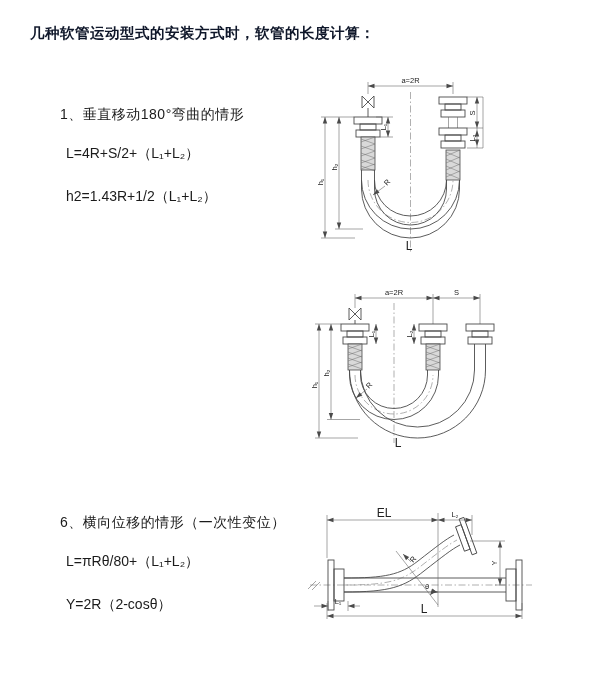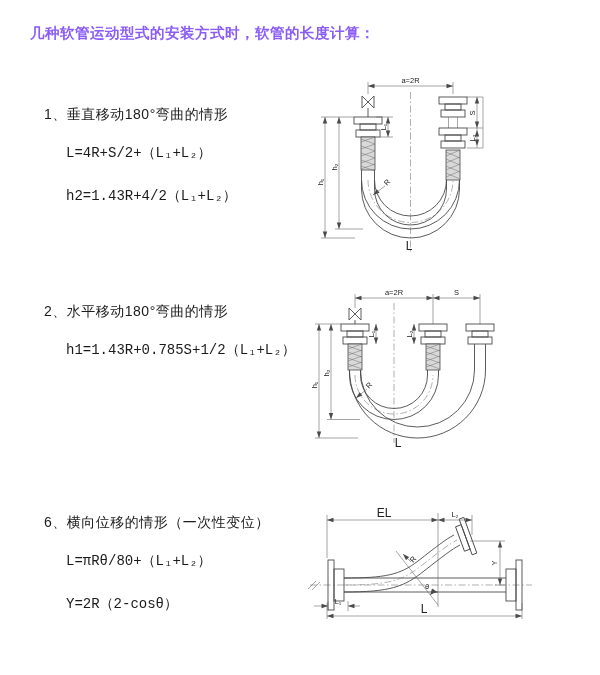--- a/index.html
+++ b/index.html
@@ -1,48 +1,46 @@
 <!DOCTYPE html>
 <html><head>
 <meta charset="utf-8">
 <style>
   html,body{margin:0;padding:0;}
   body{width:600px;height:675px;background:#ffffff;position:relative;overflow:hidden;
        font-family:"Liberation Sans","DejaVu Sans",sans-serif;color:#1b1b1b;}
   .title{position:absolute;left:30px;top:24px;font-size:14.5px;font-weight:bold;
-         color:#8b5cf6;letter-spacing:.5px;white-space:nowrap;}
+         color:#0f172a;letter-spacing:.5px;white-space:nowrap;}
   .sec{position:absolute;left:44px;white-space:nowrap;font-size:14px;}
-  .sec .heading{margin:0 0 9px 0;letter-spacing:.5px;}
-  .sec .formula{margin:16px 0 0 22px;line-height:27px;font-family:Liberation Mono, monospace;}
+  .sec .heading{margin:0 0 9px 16px;letter-spacing:.5px;}
+  .sec .formula{margin:16px 0 0 22px;line-height:27px;}
   .s1{top:106px;} .s2{top:303px;} .s3{top:514px;}
   svg.dwg{position:absolute;}
   .d1{left:315px;top:72px;} .d2{left:310px;top:283px;} .d3{left:300px;top:505px;}
   svg .ln{stroke:#4a4a4a;fill:none;stroke-width:0.9;}
   svg .thin{stroke:#6a6a6a;fill:none;stroke-width:0.6;}
   svg .dash{stroke:#7a7a7a;fill:none;stroke-width:0.6;stroke-dasharray:7 2.5 1.5 2.5;}
   svg .braid{fill:#d9d9d9;stroke:#4a4a4a;stroke-width:0.8;}
   svg .hatch{stroke:#6f6f6f;fill:none;stroke-width:0.5;}
   svg text{fill:#222;font-family:"Liberation Sans","DejaVu Sans",sans-serif;font-size:7.5px;stroke:none;}
   svg text.big{font-size:12px;}
   svg .ah{fill:#4a4a4a;stroke:none;}
 </style>
 </head>
 <body>
 
 <div class="title">几种软管运动型式的安装方式时，软管的长度计算：</div>
 
 <section class="sec s1">
   <div class="heading">1、垂直移动180°弯曲的情形</div>
   <div class="formula">L=4R+S/2+（L₁+L₂）</div>
-  <div class="formula">h2=1.43R+4/2（L₁+L₂）</div>
+  <div class="formula">h2=1.43R+1/2（L₁+L₂）</div>
 </section>
 
 <section class="sec s2">
-  <div class="heading">2、水平移动180°弯曲的情形</div>
-  <div class="formula">h1=1.43R+0.785S+1/2（L₁+L₂）</div>
 </section>
 
 <section class="sec s3">
   <div class="heading">6、横向位移的情形（一次性变位）</div>
   <div class="formula">L=πRθ/80+（L₁+L₂）</div>
   <div class="formula">Y=2R（2-cosθ）</div>
 </section>
 
 <svg class="dwg d1" width="255" height="190" viewBox="0 0 255 190">
   <defs>

